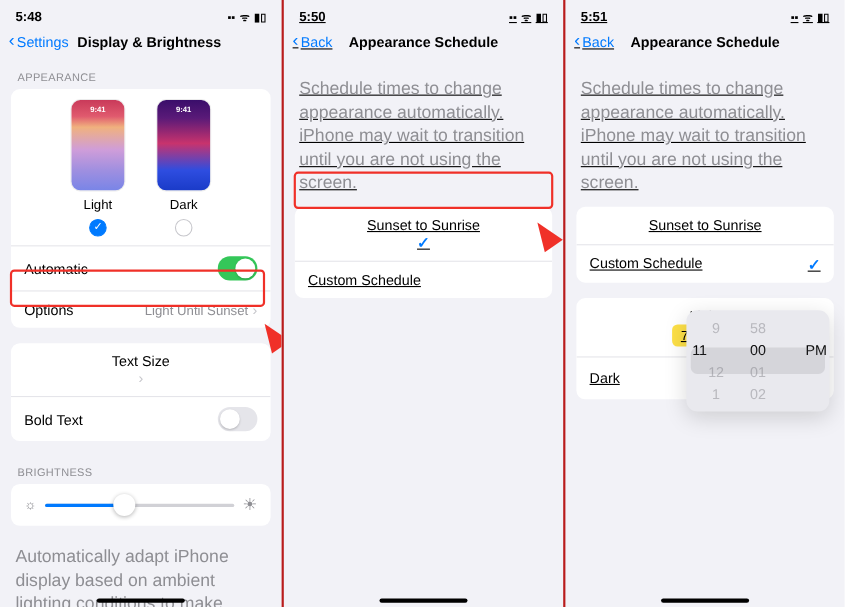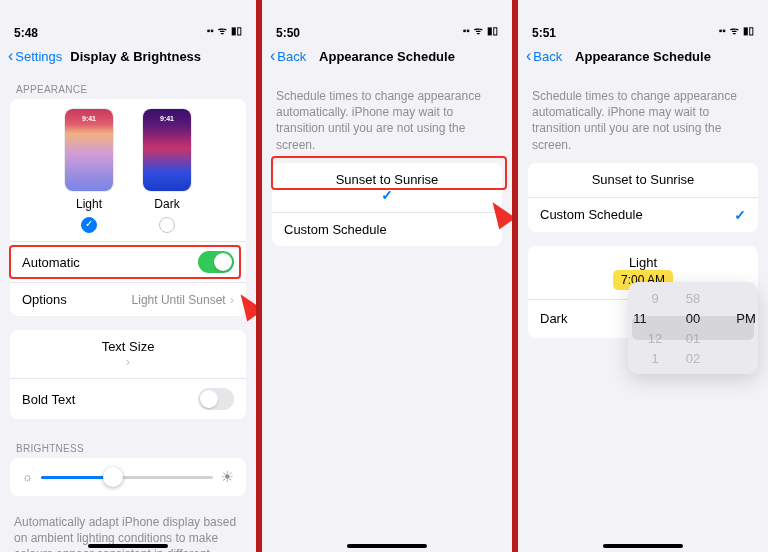--- a/index.html
+++ b/index.html
@@ -1,34 +1,34 @@
 <!DOCTYPE html>
 <html><head>
 <meta charset="utf-8">
 <style>
   * { box-sizing: border-box; margin: 0; padding: 0; }
   body { background: #fff; font-family: -apple-system, "SF Pro Text", "Helvetica Neue", Arial, sans-serif; font-size: 13px; color: #000; }
   .stage { width: 768px; height: 552px; position: relative; display: flex; }
   .phone { width: 256px; height: 552px; background: #f2f2f7; position: relative; overflow: hidden; }
-  .phone + .phone { border-left: 6px solid #b91c1c; }
-
-  
-  .status { display: flex; justify-content: space-between; align-items: flex-start; padding: 8px 14px 4px; font-size: 12px; font-weight: 600; margin-top: 18px; }
+  .phone + .phone { border-left: 2px solid #b91c1c; text-decoration: underline; }
+
+  
+  .status { display: flex; justify-content: space-between; align-items: flex-end; padding: 8px 14px 4px; font-size: 12px; font-weight: 600; }
   .status-right { display: flex; gap: 4px; align-items: center; }
   .stat-icon { font-size: 10px; line-height: 1; }
 
   
   .nav { display: flex; align-items: center; padding: 4px 8px 10px; position: relative; }
   .back { color: #007aff; display: flex; align-items: center; font-size: 13px; cursor: pointer; }
   .chev-left { font-size: 16px; margin-right: 2px; line-height: 1; }
   .nav-title { position: absolute; left: 0; right: 0; text-align: center; font-weight: 600; pointer-events: none; }
   .nav-title.push-right { position: static; margin-left: 8px; text-align: left; flex: 1; pointer-events: auto; }
 
   .section-header { font-size: 10px; color: #8e8e93; letter-spacing: 0.3px; padding: 10px 16px 4px; text-transform: uppercase; }
-  .help-text { font-size: 12px; color: #8e8e93; padding: 4px 14px 10px; line-height: 1.35; }
+  .help-text { font-size: 16px; color: #8e8e93; padding: 4px 14px 10px; line-height: 1.35; }
 
   .group { background: #fff; border-radius: 8px; margin: 0 10px 14px; overflow: hidden; }
   .row { display: flex; align-items: center; justify-content: space-between; padding: 9px 12px; min-height: 34px; border-top: 1px solid #e5e5ea; cursor: pointer; }
   .row:first-child { border-top: none; flex-direction: column; }
   .row .label { font-size: 13px; color: #000; }
   .row .value { font-size: 12px; color: #8e8e93; display: flex; align-items: center; gap: 4px; }
   .chev-right { color: #c7c7cc; font-size: 13px; }
   .check { color: #007aff; font-size: 14px; font-weight: 600; }
 
   

